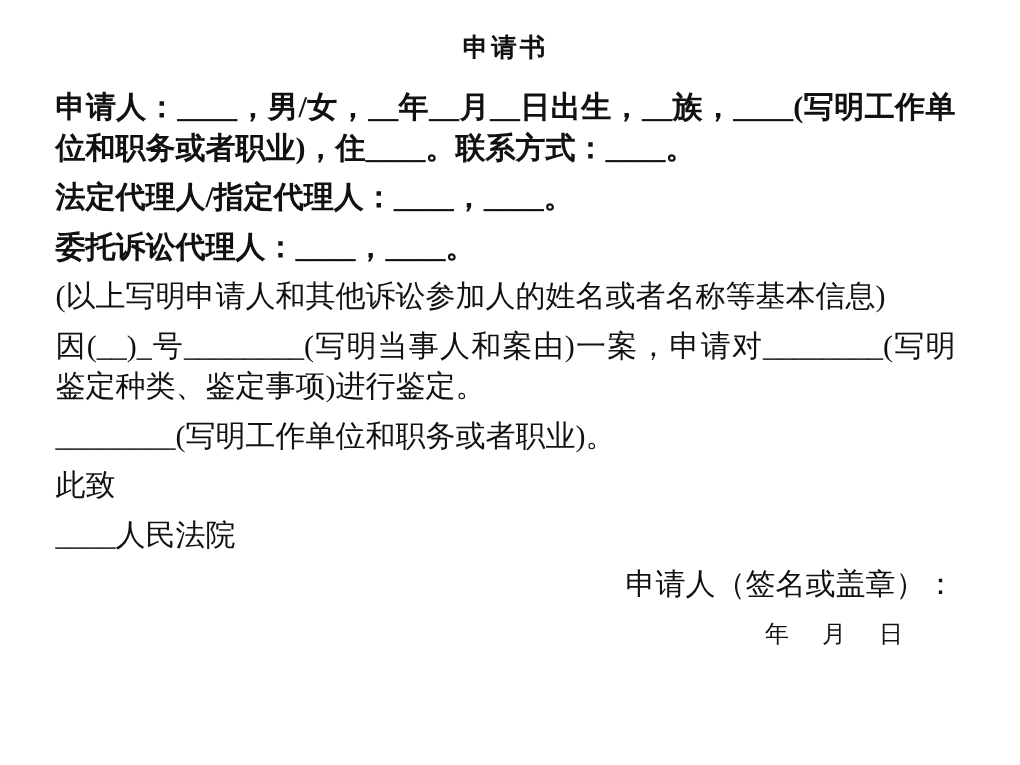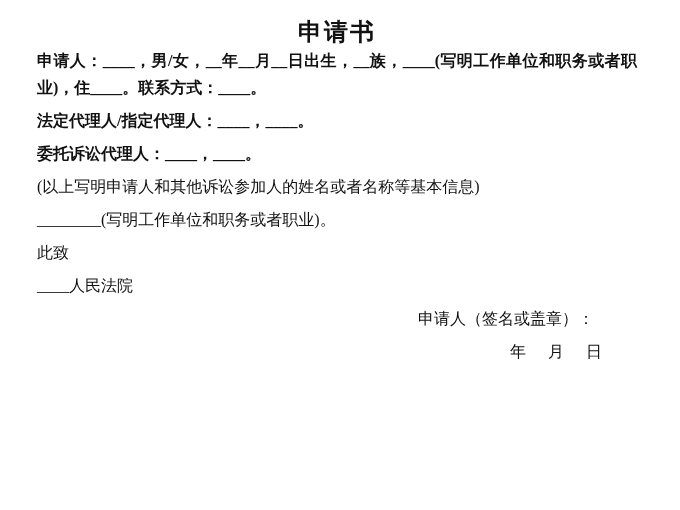--- a/index.html
+++ b/index.html
@@ -10,36 +10,37 @@
     font-family: "Liberation Serif", "DejaVu Serif", serif;
     position: relative;
     overflow: hidden;
   }
   .page {
     width: 680px;
     height: 510px;
     padding: 17px 43px 0 37px;
   }
   .doc-title {
-    font-size: 24px;
+    font-size: 17px;
     font-weight: bold;
     text-align: center;
     line-height: 30px;
+    margin-bottom: 12px;
     letter-spacing: 2px;
   }
   .para {
-    font-size: 16px;
+    font-size: 20px;
     line-height: 27px;
     margin-bottom: 6px;
     text-align: justify;
     word-break: break-all;
   }
   .bold { font-weight: bold; }
   .signature-line {
-    text-align: center;
+    text-align: right;
     padding-left: 338px;
     white-space: nowrap;
   }
   .date-line {
     font-size: 16px;
     line-height: 27px;
     display: flex;
     gap: 22px;
     padding-left: 473px;
   }
@@ -53,20 +54,21 @@
 
   <p class="para bold">申请人：____，男/女，__年__月__日出生，__族，____(写明工作单位和职务或者职业)，住____。联系方式：____。</p>
 
   <p class="para bold">法定代理人/指定代理人：____，____。</p>
 
   <p class="para bold">委托诉讼代理人：____，____。</p>
 
   <p class="para">(以上写明申请人和其他诉讼参加人的姓名或者名称等基本信息)</p>
 
 
+  <p class="para">因(__)_号________(写明当事人和案由)一案，申请对________(写明鉴定种类、鉴定事项)进行鉴定。</p>
 
 
   <p class="para">________(写明工作单位和职务或者职业)。</p>
 
   <p class="para">此致</p>
 
   <p class="para">____人民法院</p>
 
   <p class="para signature-line">申请人（签名或盖章）：</p>
 

